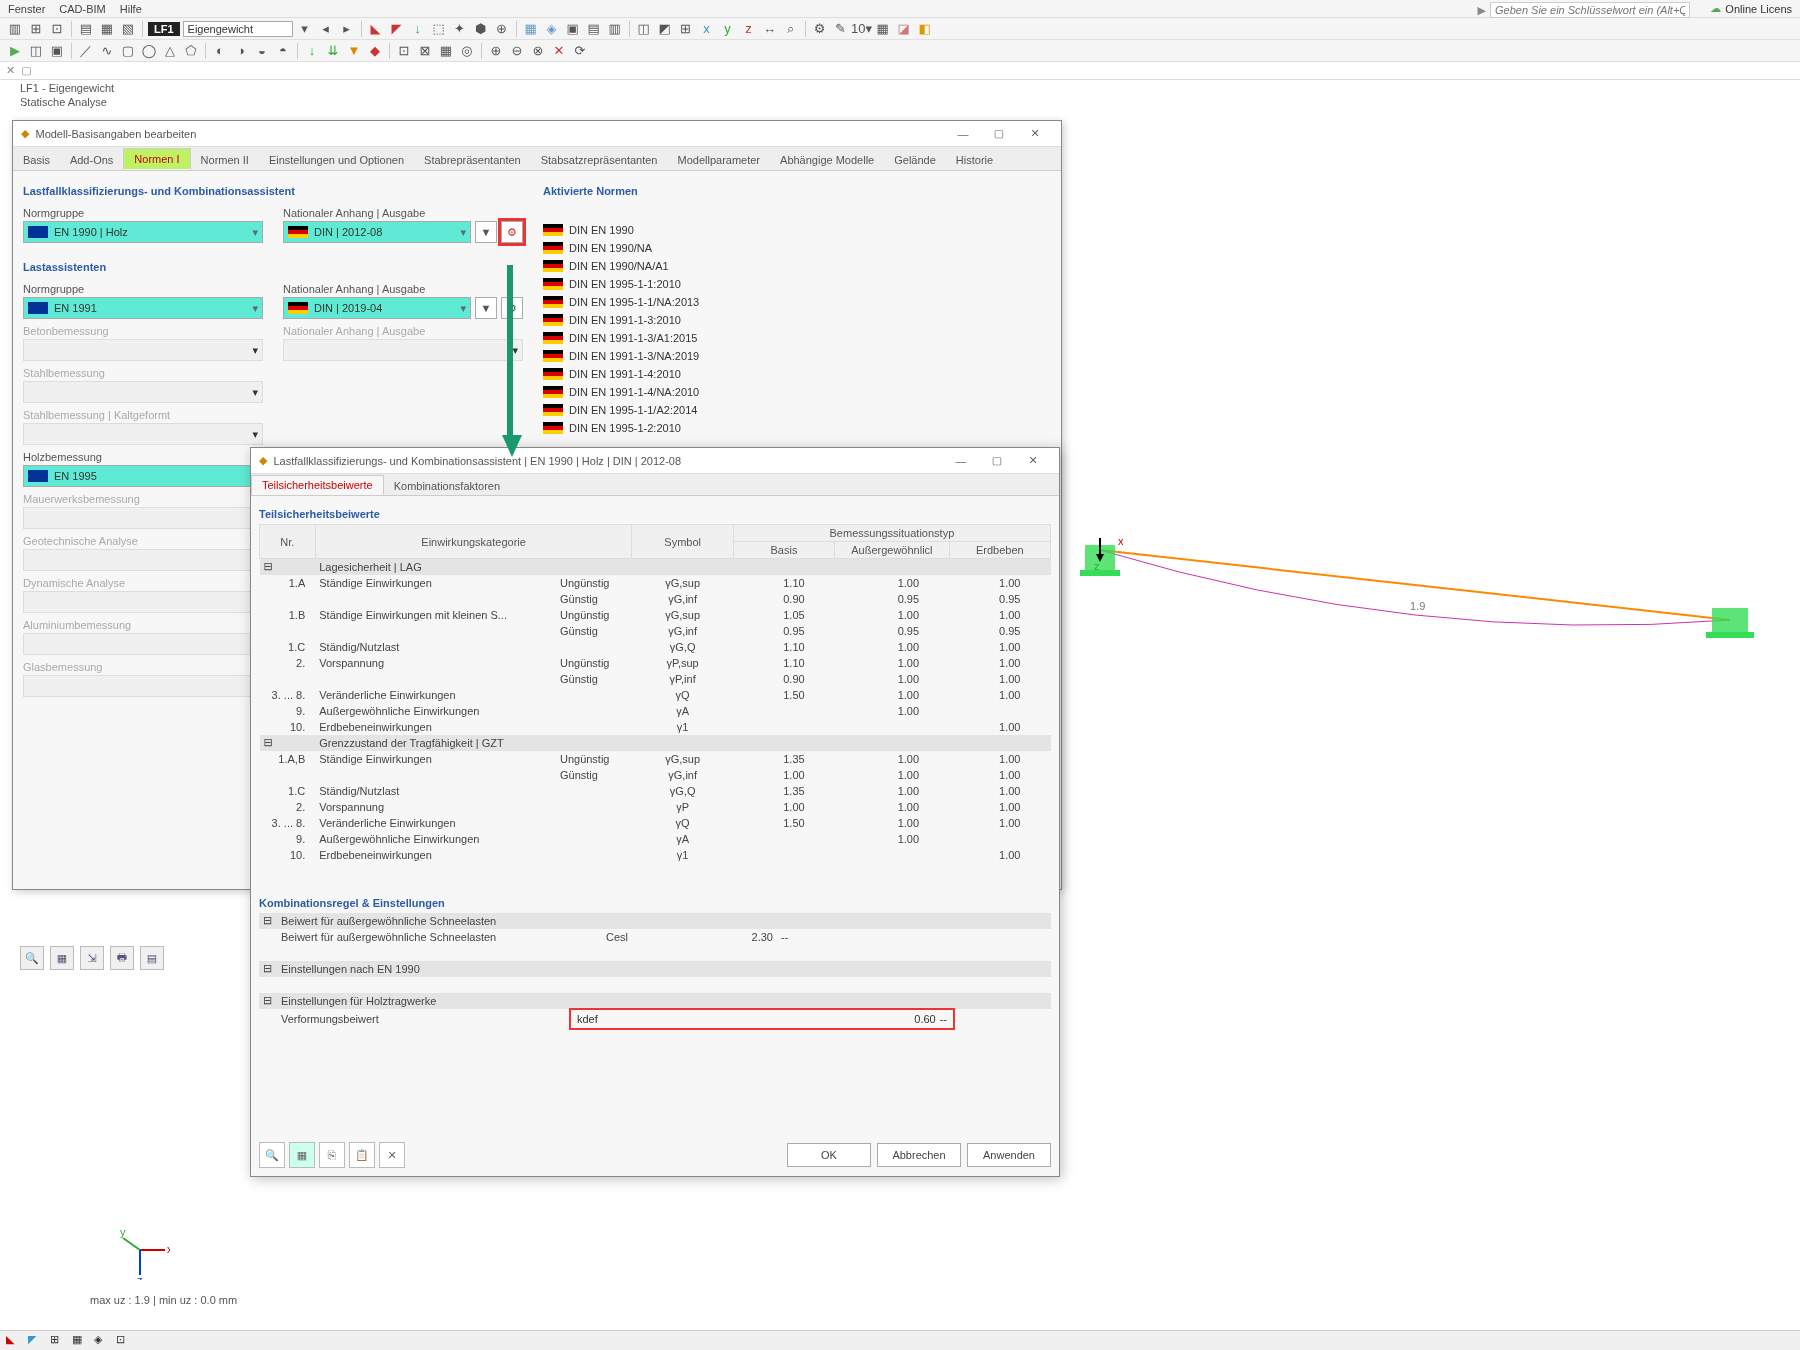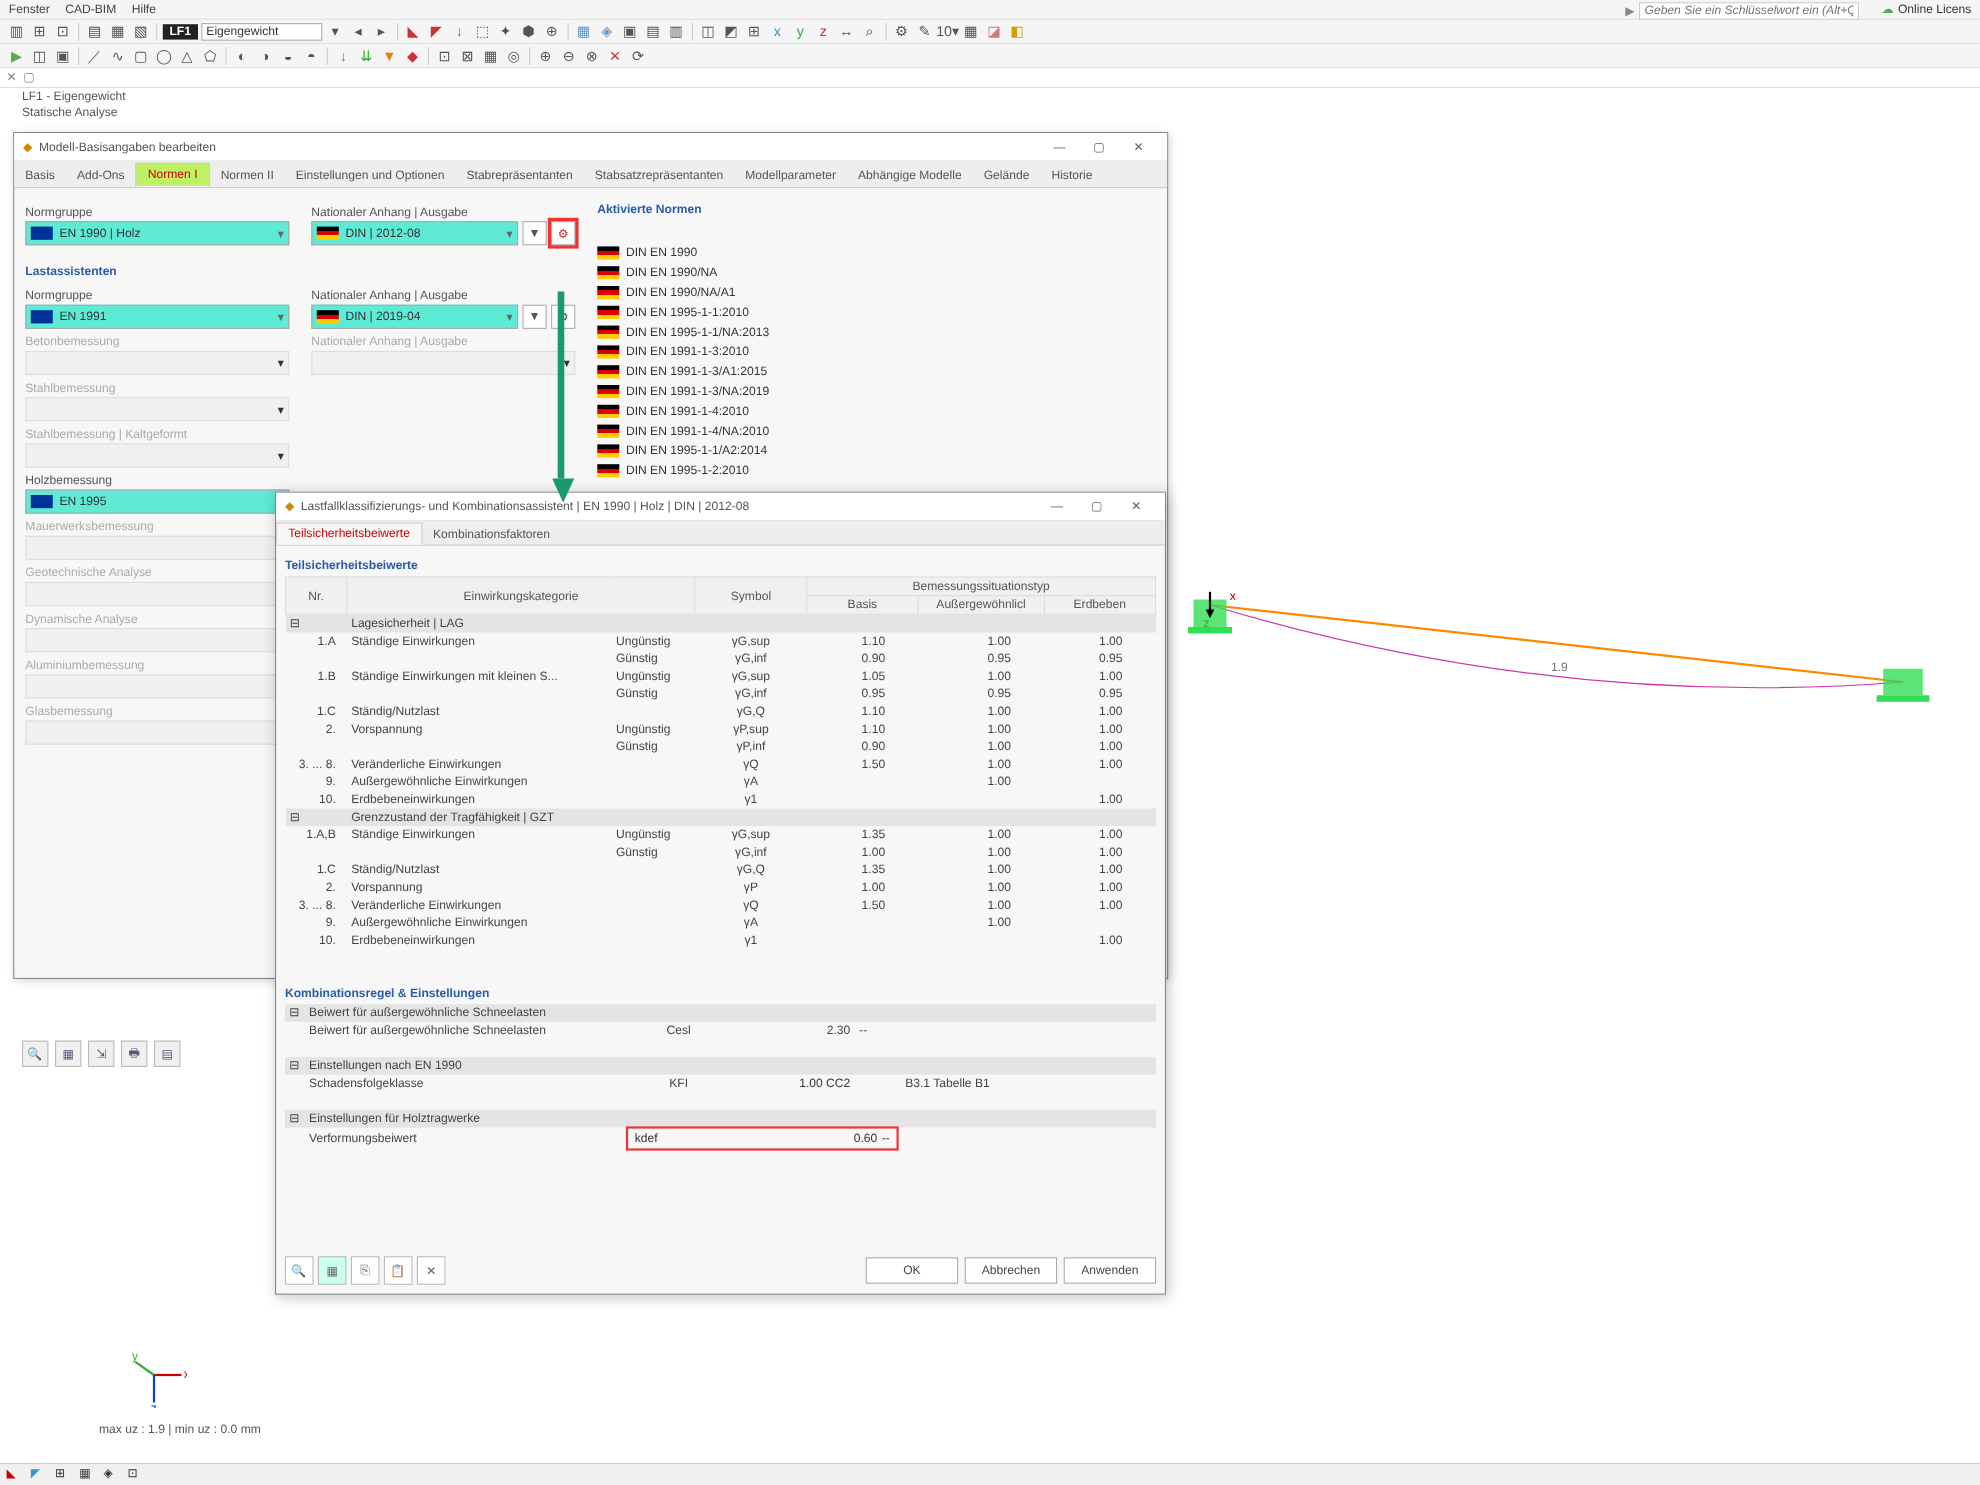--- a/index.html
+++ b/index.html
@@ -194,20 +194,21 @@
     <span>Einstellungen und Optionen</span>
     <span>Stabrepräsentanten</span>
     <span>Stabsatzrepräsentanten</span>
     <span>Modellparameter</span>
     <span>Abhängige Modelle</span>
     <span>Gelände</span>
     <span>Historie</span>
   </div>
   <div class="dlg-body">
     <div class="dlg-left">
+      <div class="sect-hdr">Lastfallklassifizierungs- und Kombinationsassistent</div>
       <div style="display:flex;gap:20px">
         <div style="flex:1">
           <span class="lbl">Normgruppe</span>
           <div class="combo">
             <span class="flag flag-eu"></span>
             <span class="txt">EN 1990 | Holz</span>
             <span class="dd">▾</span>
           </div>
         </div>
         <div style="flex:1">
@@ -578,28 +579,20 @@
           <td>--</td>
             <td></td>
           </tr>
       <tr style="height:6px">
             <td colspan="6"></td>
           </tr>
       <tr class="grp">
             <td>⊟</td>
             <td colspan="6">Einstellungen nach EN 1990</td>
           </tr>
-      <tr>
-            <td></td>
-            <td>Schadensfolgeklasse</td>
-          <td style="text-align:center">KFI</td>
-          <td style="text-align:right"><span>1.00</span> <span>CC2</span></td>
-          <td></td>
-          <td>B3.1 Tabelle B1</td>
-          </tr>
       <tr style="height:6px">
             <td colspan="6"></td>
           </tr>
       <tr class="grp">
             <td>⊟</td>
             <td colspan="6">Einstellungen für Holztragwerke</td>
           </tr>
       <tr>
             <td></td>
             <td>Verformungsbeiwert</td>

